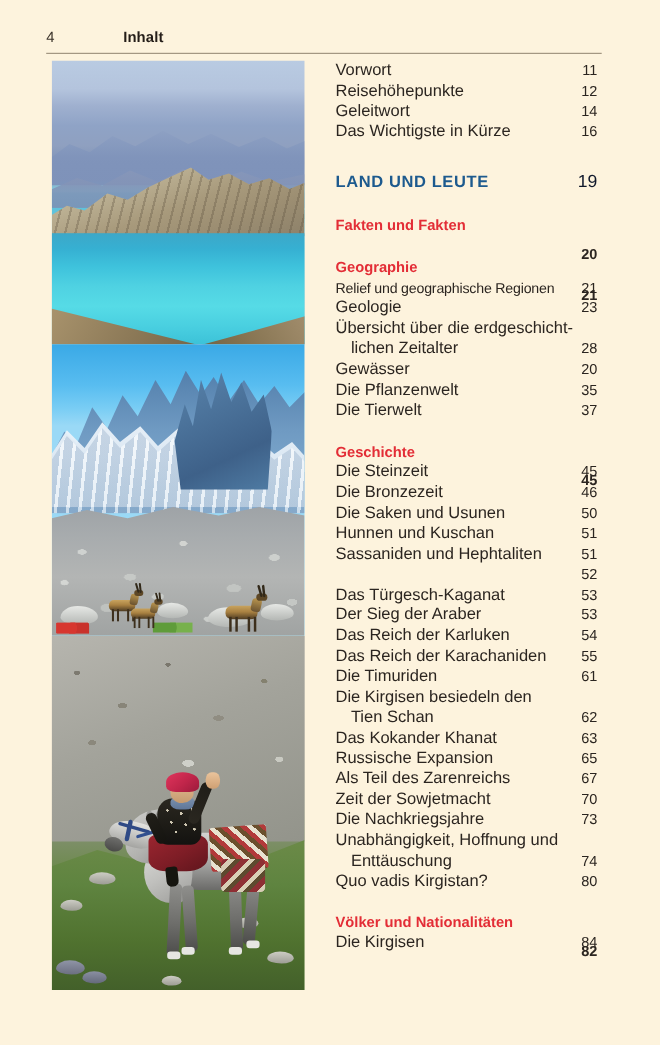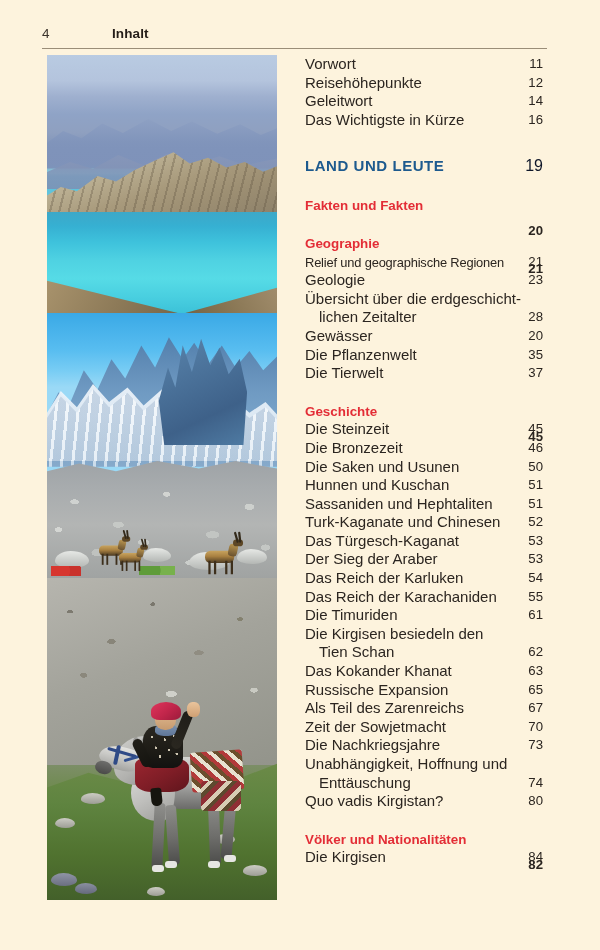--- a/index.html
+++ b/index.html
@@ -645,21 +645,21 @@
     <div class="toc-row"><span class="t-label">Gewässer</span><span class="t-page">20</span></div>
     <div class="toc-row"><span class="t-label">Die Pflanzenwelt</span><span class="t-page">35</span></div>
     <div class="toc-row"><span class="t-label">Die Tierwelt</span><span class="t-page">37</span></div>
     <div class="spacer-md"></div>
     <div class="toc-row section"><span class="t-label">Geschichte</span><span class="t-page">45</span></div>
     <div class="toc-row"><span class="t-label">Die Steinzeit</span><span class="t-page">45</span></div>
     <div class="toc-row"><span class="t-label">Die Bronzezeit</span><span class="t-page">46</span></div>
     <div class="toc-row"><span class="t-label">Die Saken und Usunen</span><span class="t-page">50</span></div>
     <div class="toc-row"><span class="t-label">Hunnen und Kuschan</span><span class="t-page">51</span></div>
     <div class="toc-row"><span class="t-label">Sassaniden und Hephtaliten</span><span class="t-page">51</span></div>
-    <div class="toc-row"><span class="t-label">Turk-Kaganate und Chinesen</span><span class="t-page">52</span></div>
+    <div class="toc-row"><span class="t-page">52</span></div>
     <div class="toc-row"><span class="t-label">Das Türgesch-Kaganat</span><span class="t-page">53</span></div>
     <div class="toc-row"><span class="t-label">Der Sieg der Araber</span><span class="t-page">53</span></div>
     <div class="toc-row"><span class="t-label">Das Reich der Karluken</span><span class="t-page">54</span></div>
     <div class="toc-row"><span class="t-label">Das Reich der Karachaniden</span><span class="t-page">55</span></div>
     <div class="toc-row"><span class="t-label">Die Timuriden</span><span class="t-page">61</span></div>
     <div class="toc-row"><span class="t-label">Die Kirgisen besiedeln den</span><span class="t-page"></span></div>
     <div class="toc-row indent"><span class="t-label">Tien Schan</span><span class="t-page">62</span></div>
     <div class="toc-row"><span class="t-label">Das Kokander Khanat</span><span class="t-page">63</span></div>
     <div class="toc-row"><span class="t-label">Russische Expansion</span><span class="t-page">65</span></div>
     <div class="toc-row"><span class="t-label">Als Teil des Zarenreichs</span><span class="t-page">67</span></div>

